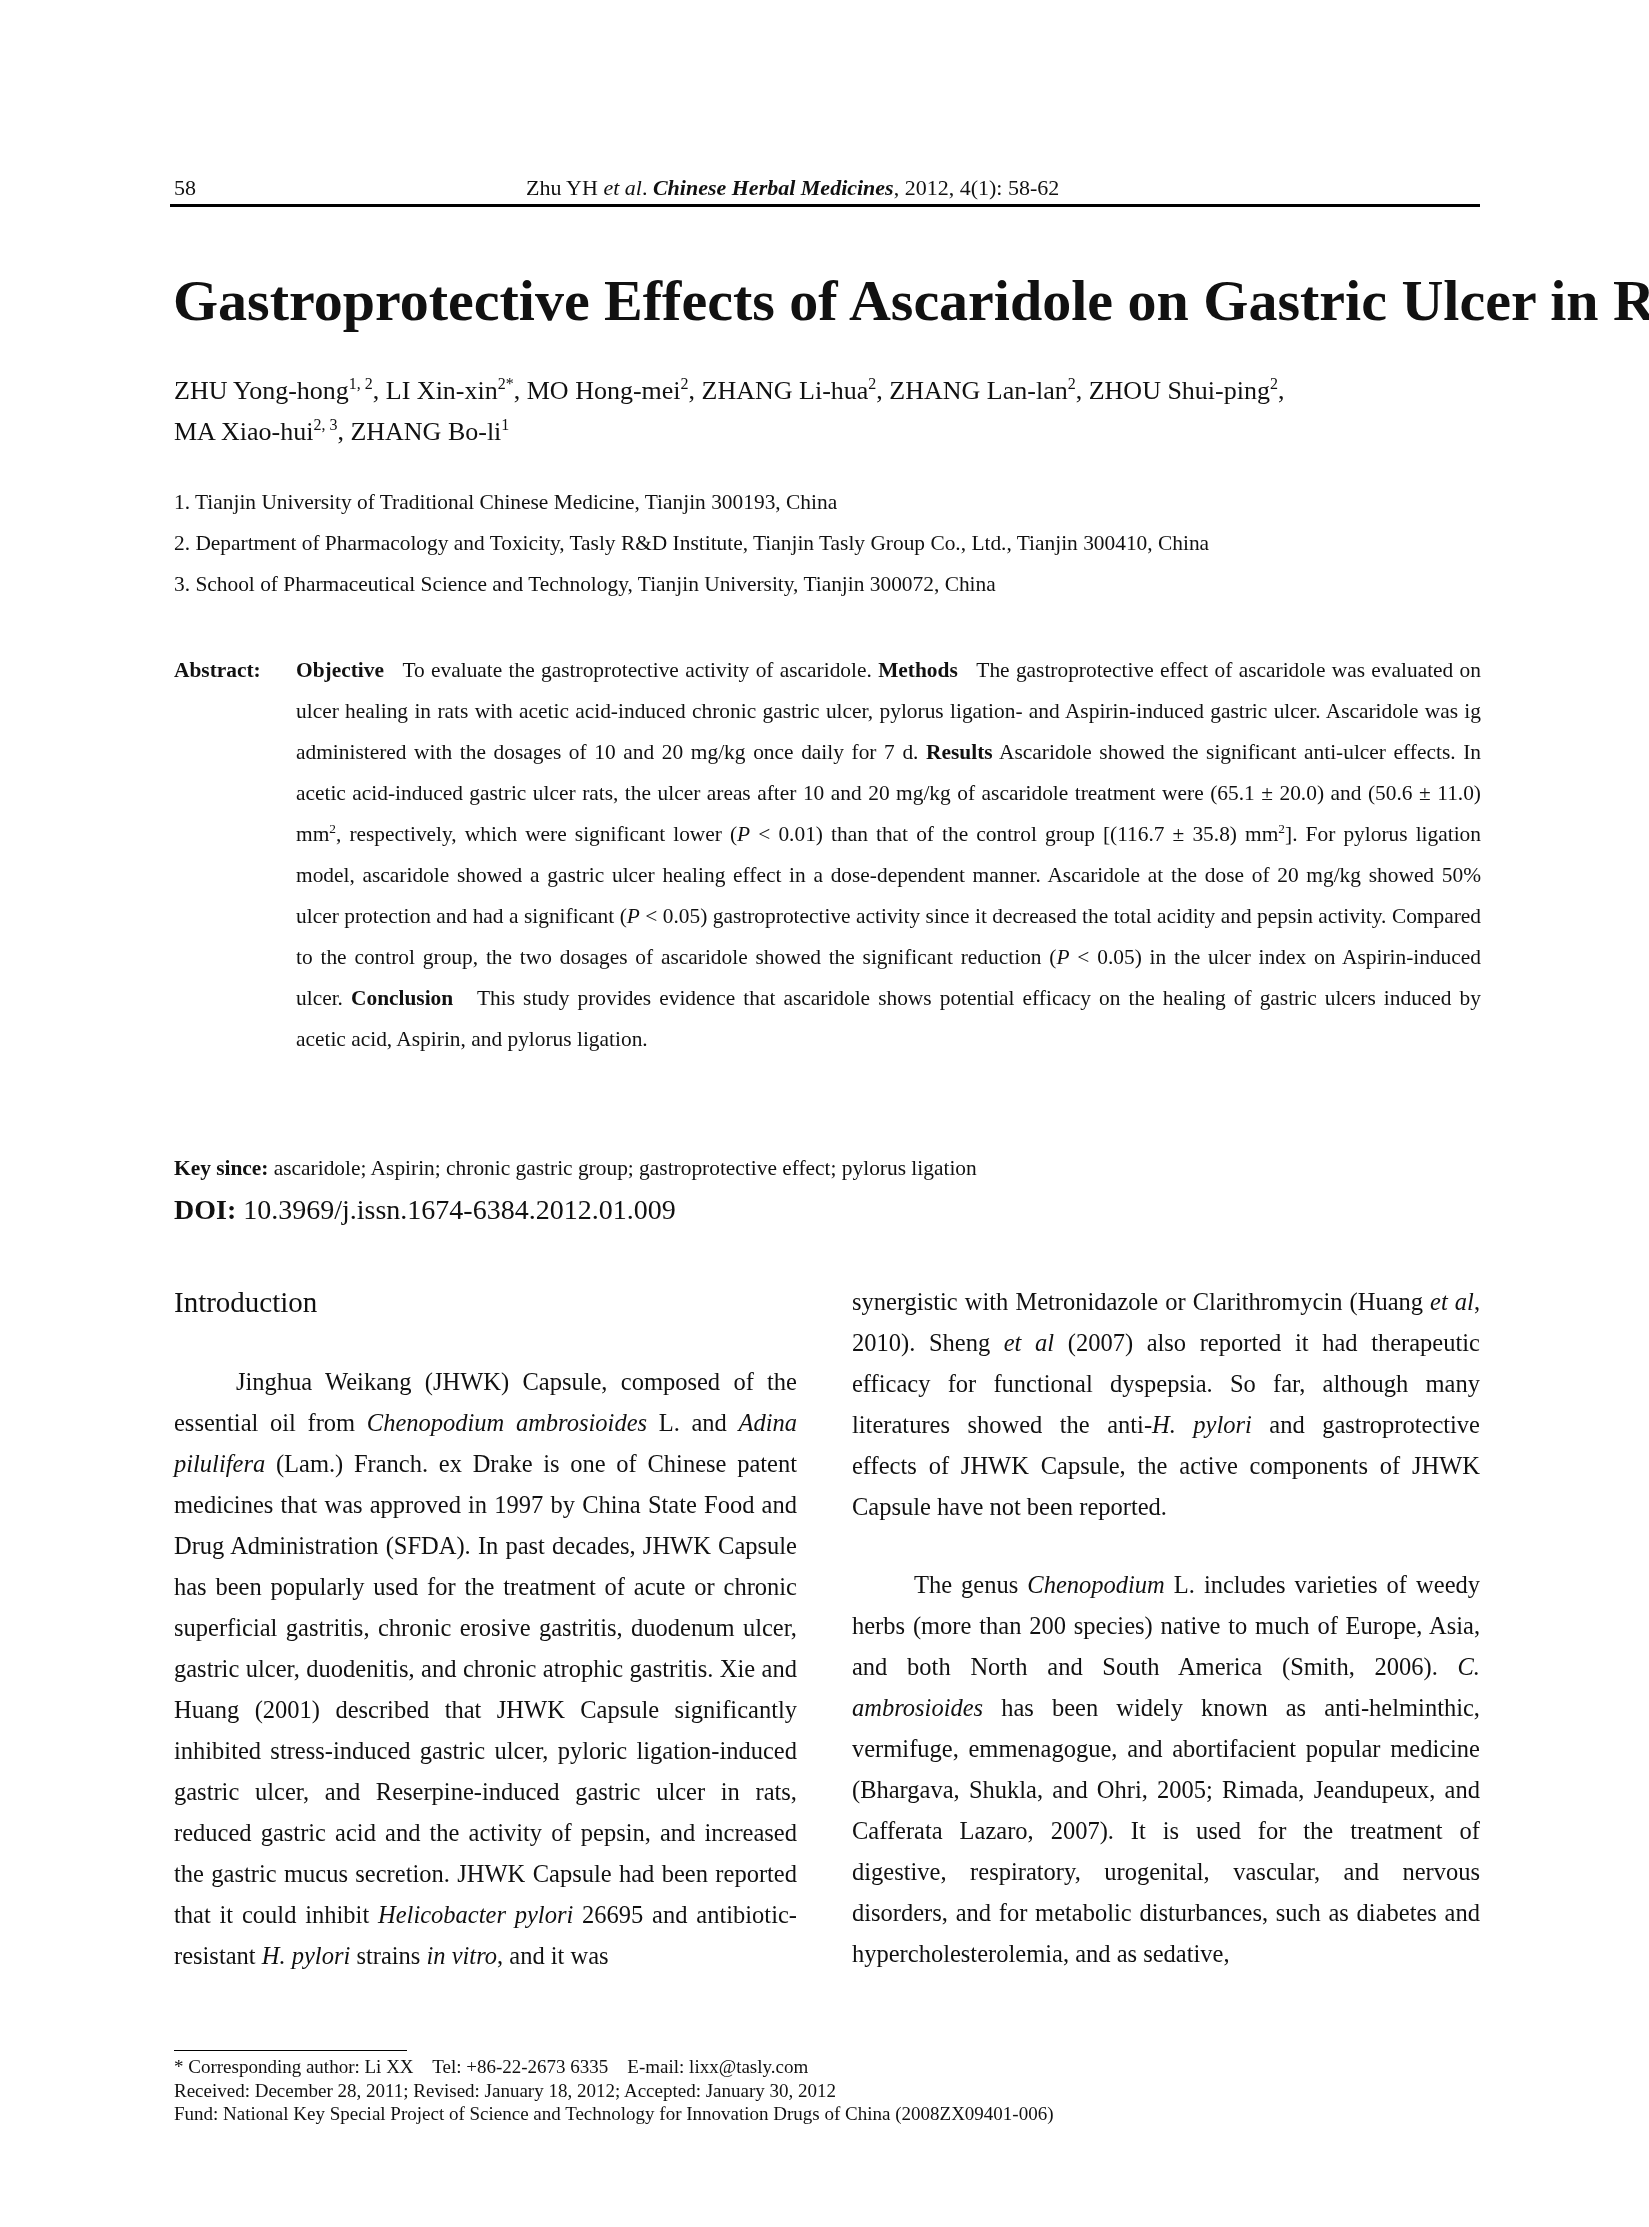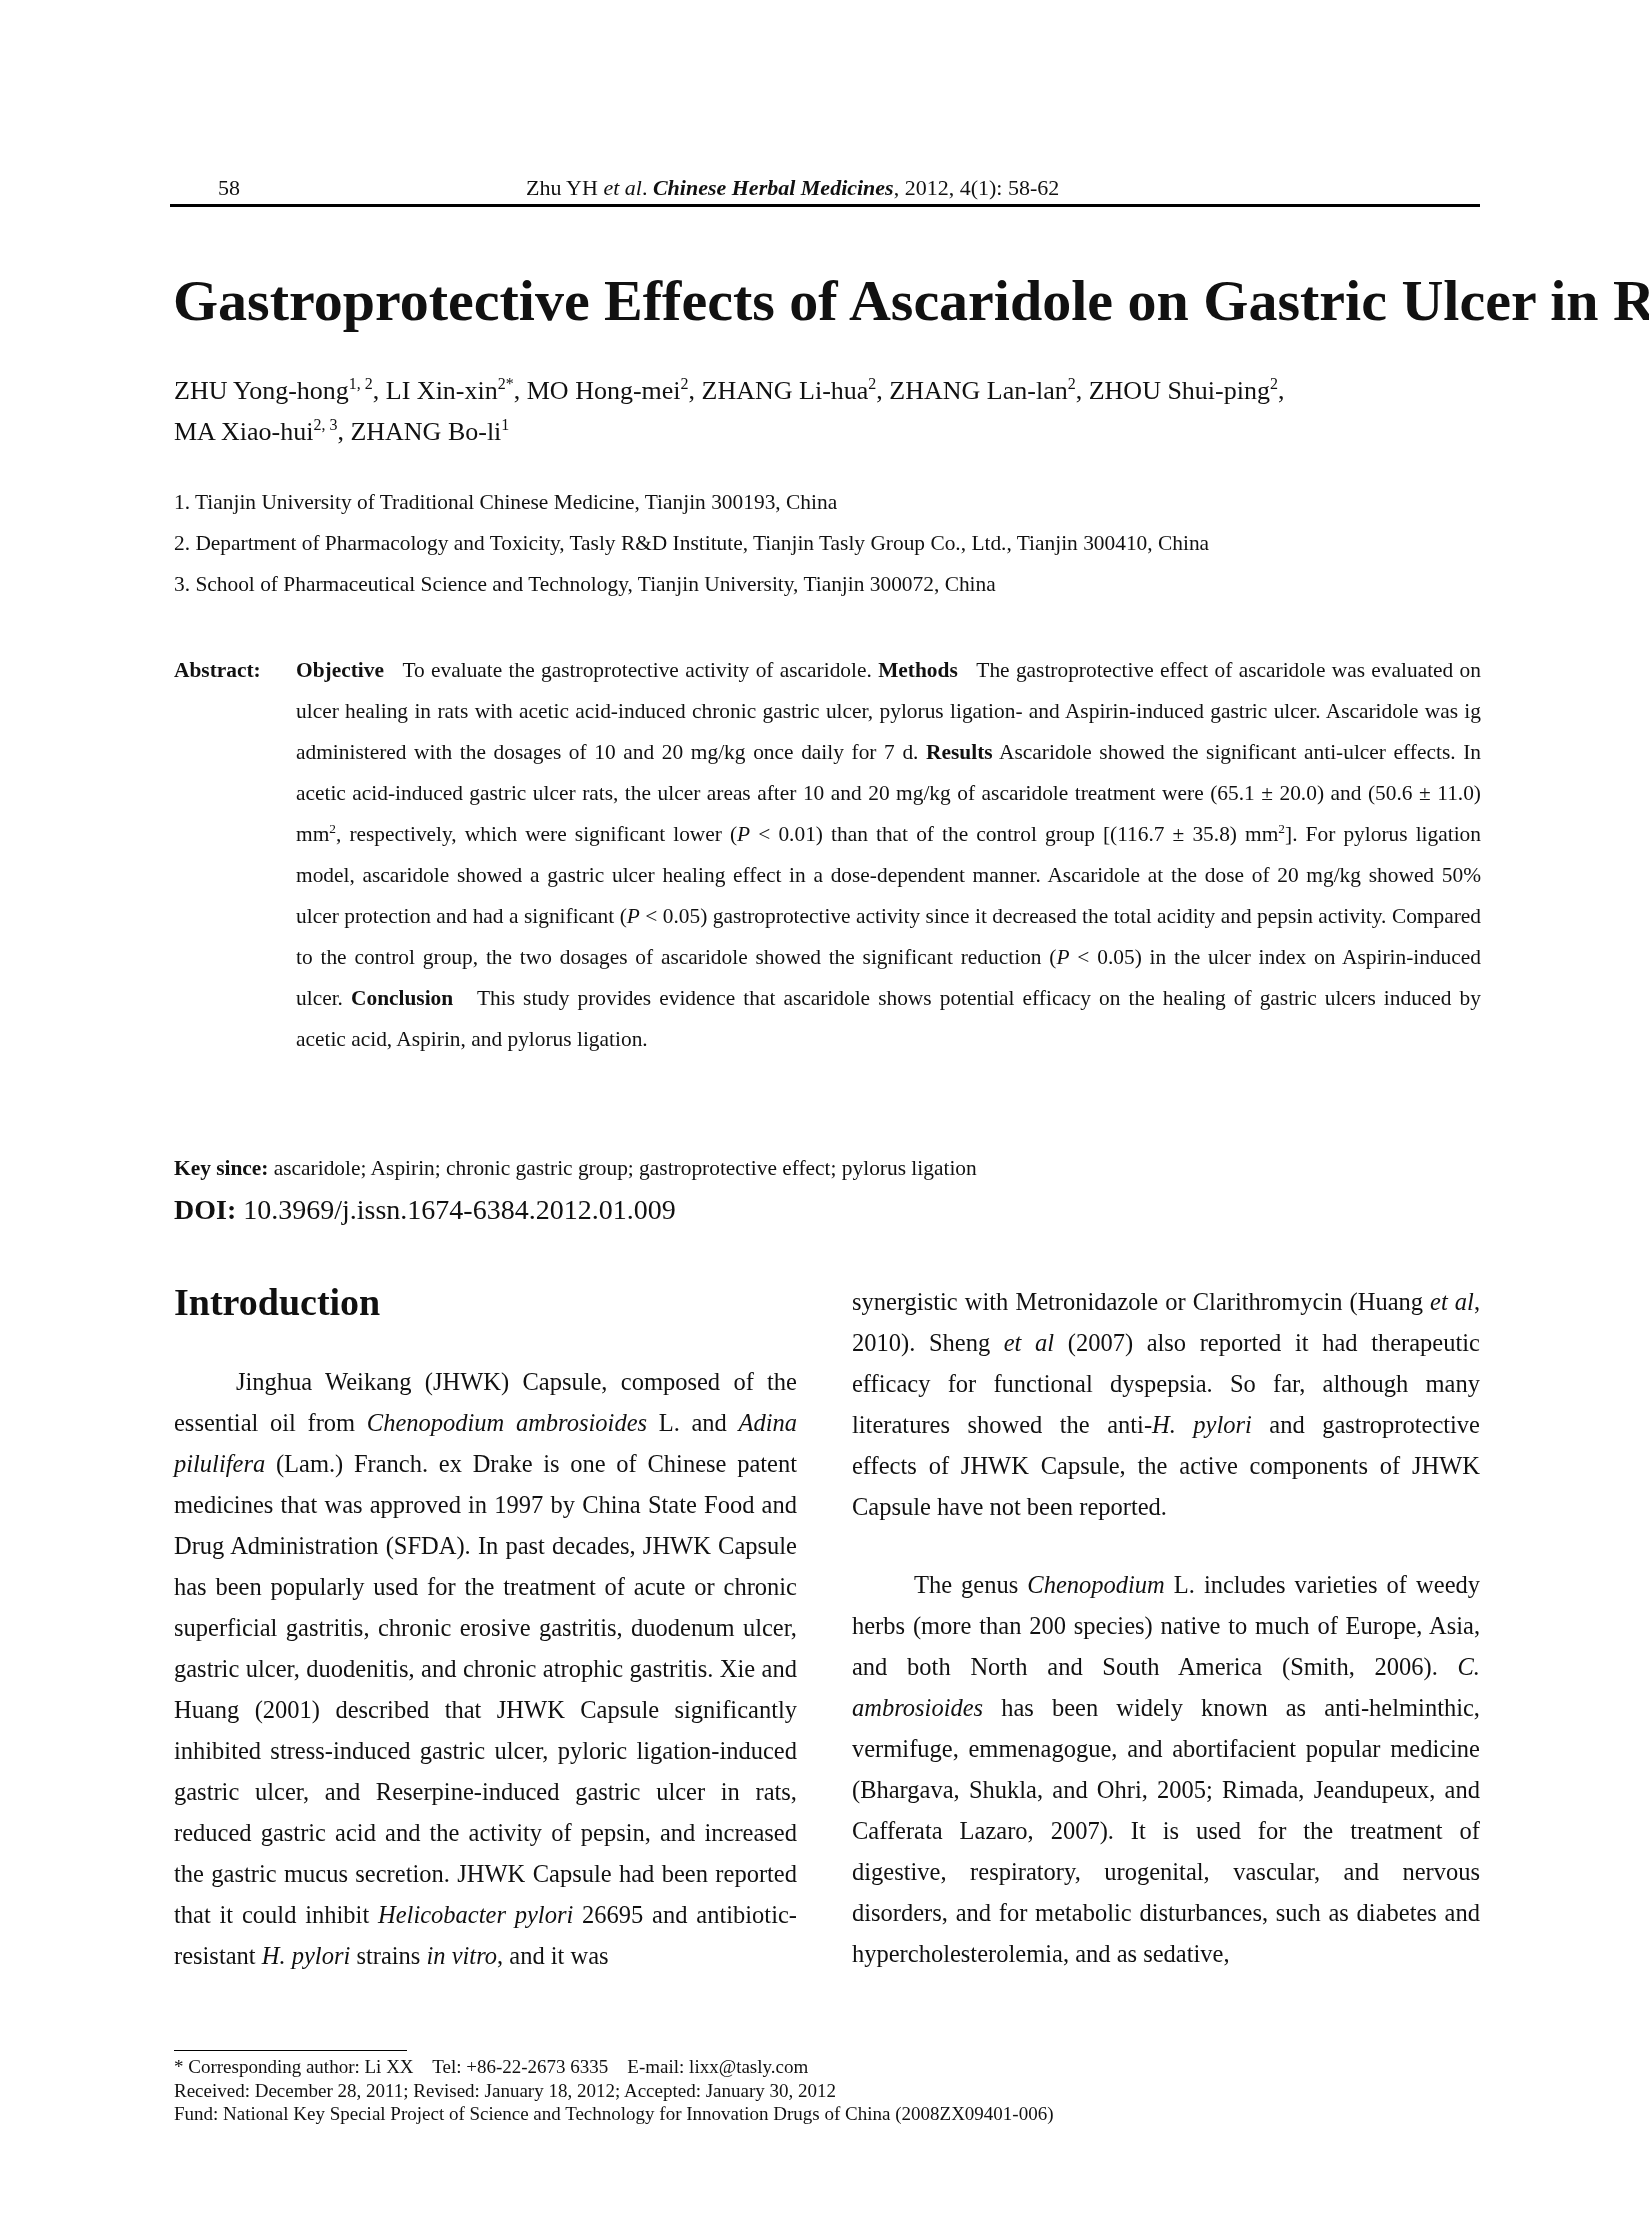--- a/index.html
+++ b/index.html
@@ -2,21 +2,21 @@
 <html style="font-size:7.1px"><head>
 <meta charset="utf-8">
 <style>
   html, body { margin: 0; padding: 0; background: #ffffff; }
   body {
     width: 1650px; height: 2334px; position: relative; overflow: hidden;
     font-family: "Liberation Serif", "DejaVu Serif", serif; color: #111111;
   }
   .abs { position: absolute; }
   
-  #page-number { left: 174px; top: 174px; font-size: 22px; line-height: 27px; margin-left: 44px; }
+  #page-number { left: 174px; top: 174px; font-size: 22px; line-height: 27px; }
   #running-head { left: 526px; top: 174px; font-size: 22px; line-height: 27px; white-space: nowrap; }
   #running-head i { font-style: italic; }
   #running-head b { font-weight: bold; font-style: italic; font-family: Liberation Serif, serif; }
   #header-rule { left: 170px; top: 204px; width: 1310px; height: 2.7px; background: #000; }
 
   
   #title { left: 173px; top: 272px; font-size: 58px; font-weight: bold; line-height: 58px; white-space: nowrap; }
 
   
   #authors { left: 174px; top: 370px; width: 1319px; font-size: 26px; line-height: 41px; }
@@ -33,21 +33,21 @@
   #abstract-body sup { font-size: 13.4px; line-height: 0; vertical-align: super; }
 
   
   #keywords { left: 174px; top: 1148px; font-size: 21.4px; line-height: 41px; white-space: nowrap; }
   #doi { left: 174px; top: 1189px; font-size: 28px; line-height: 41px; white-space: nowrap; }
   .bold { font-weight: bold; }
 
   
   #col-left { left: 174px; top: 1281px; width: 623px; }
   #col-right { left: 852px; top: 1281px; width: 628px; }
-  .section-heading { font-size: 38px; font-weight: bold; line-height: 43px; margin: 0; }
+  .section-heading { font-size: 29px; font-weight: normal; line-height: 43px; margin: 0; }
   .body-text { font-size: 24.5px; line-height: 41px; text-align: justify; margin: 0; }
   .body-text i { font-style: italic; }
   .indent { text-indent: 62px; margin-top: 37px; }
 
   
   #footnote-rule { left: 174px; top: 2050px; width: 233px; height: 1.3px; background: #000; }
   #footnotes { left: 174px; top: 2055px; font-size: 19px; line-height: 23.6px; white-space: pre; }
 </style>
 </head>
 <body>

